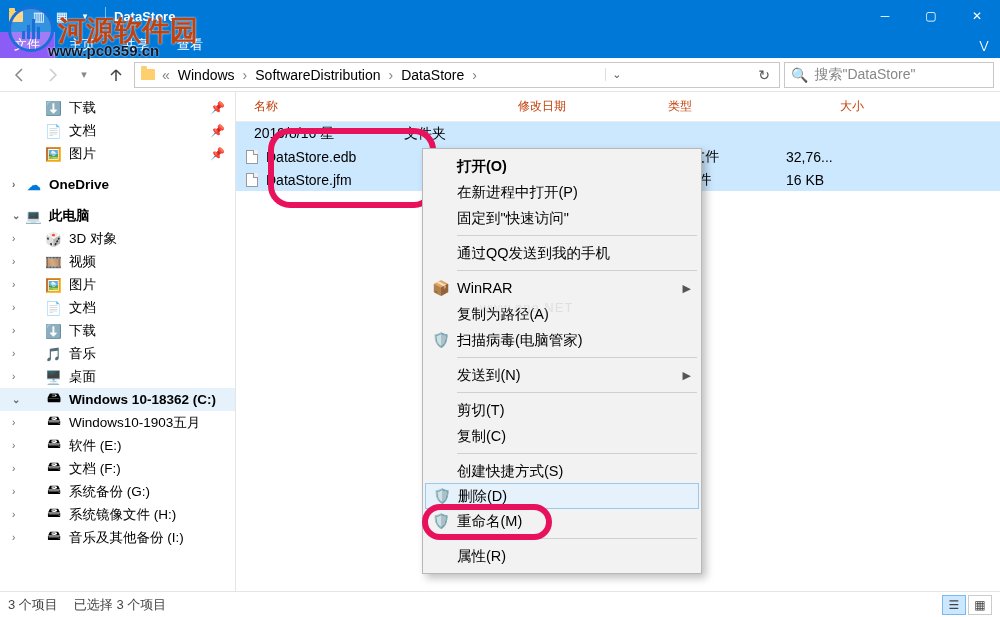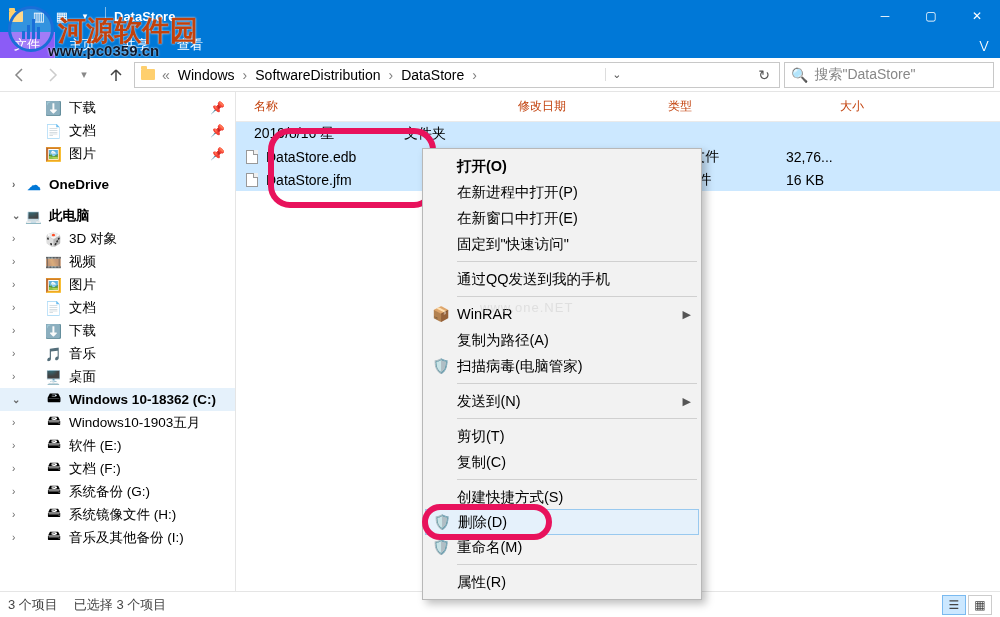--- a/index.html
+++ b/index.html
@@ -322,21 +322,20 @@
 <div class="file-highlight"></div>
 <div class="delete-highlight"></div>
 
 <div class="watermark2">www.one.NET</div>
 
 <div class="ctxmenu">
   <div class="mi">
       <b><span>打开(O)</span></b>
     </div>
   <div class="mi">在新进程中打开(P)</div>
-  <div class="mi">在新窗口中打开(E)</div>
   <div class="mi">固定到"快速访问"</div>
   <div class="div"></div>
   <div class="mi">通过QQ发送到我的手机</div>
   <div class="div"></div>
   <div class="mi">
       <span class="mic">📦</span>
       <span>WinRAR</span>
       <span class="sub">▶</span>
     </div>
   <div class="mi">复制为路径(A)</div>

